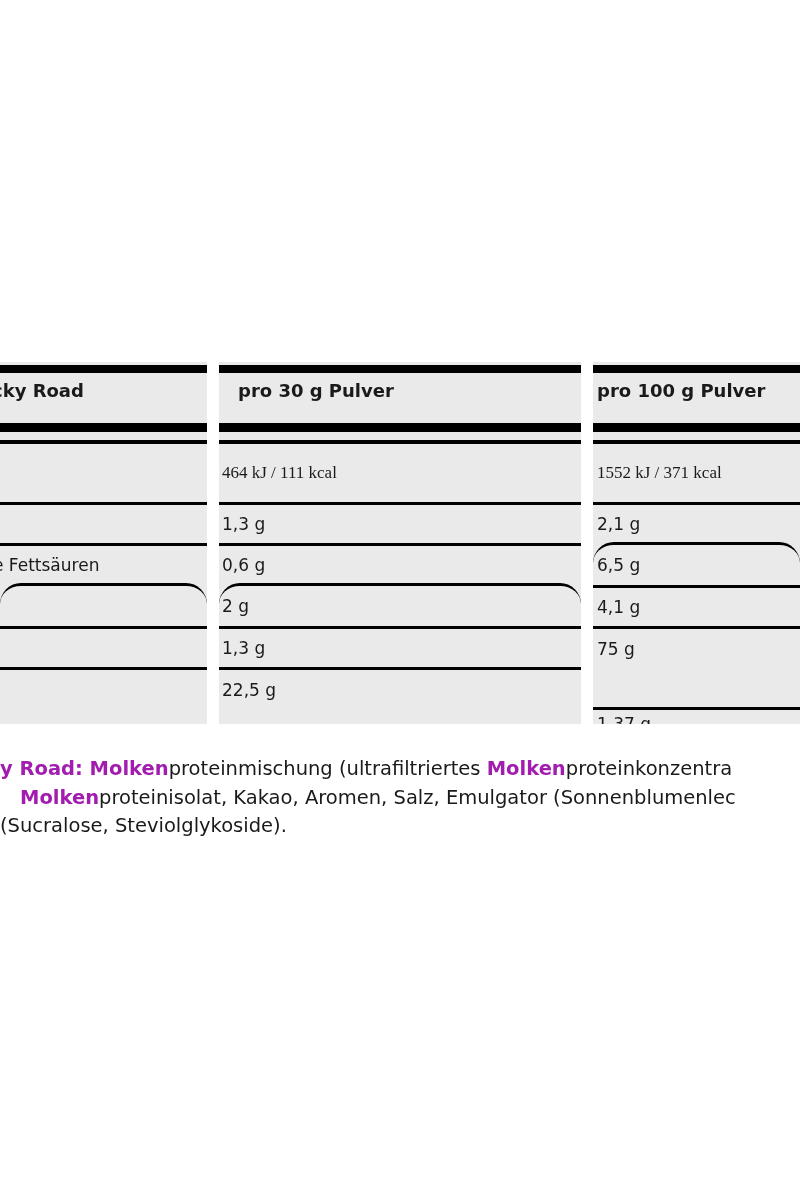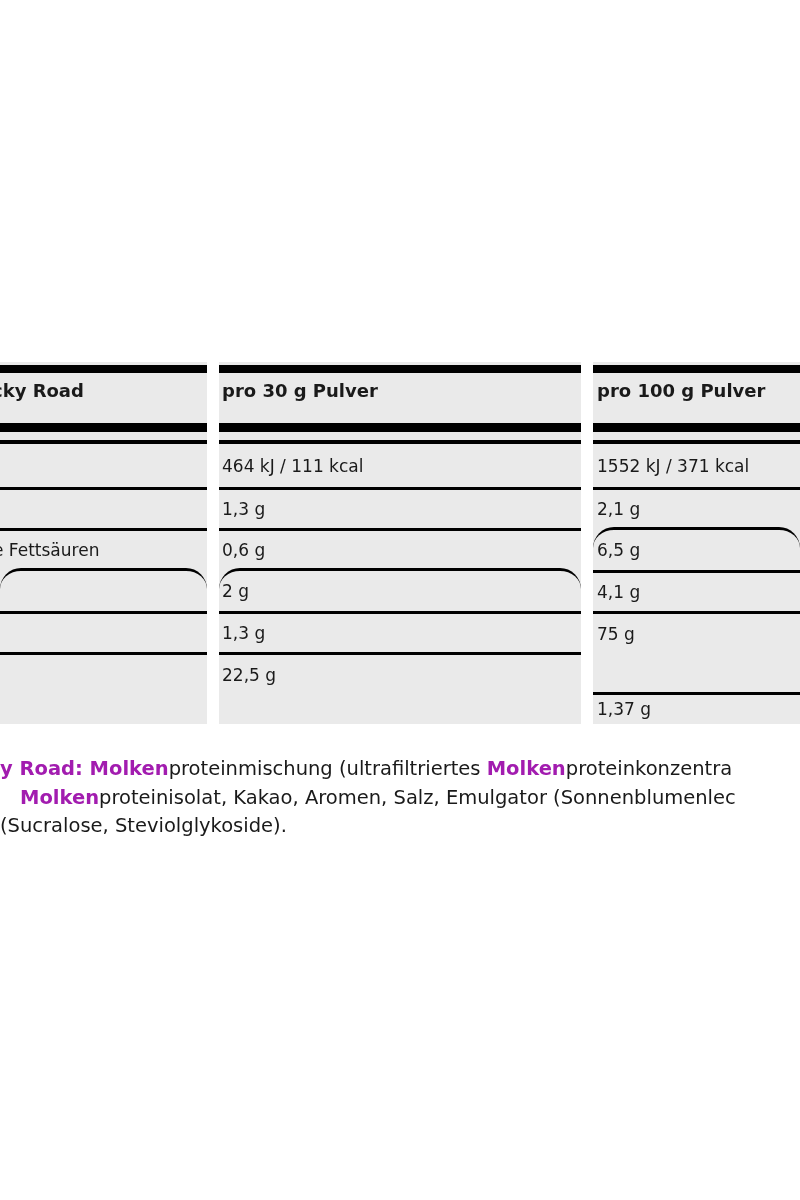--- a/index.html
+++ b/index.html
@@ -44,35 +44,35 @@
   .hdr {
     height: 50px;
     flex: none;
     box-sizing: border-box;
     padding-top: 7px;
     font-size: 18px;
     font-weight: bold;
     white-space: nowrap;
     overflow: hidden;
   }
-  .col-mid .hdr   { padding-left: 3px; }
+  .col-mid .hdr   { padding-left: 19px; }
   .col-right .hdr { padding-left: 4px; }
   .hdr .cut-left { display: inline-block; margin-left: -8px; }
 
   .row {
     flex: none;
     box-sizing: border-box;
     display: flex;
     align-items: center;
     font-size: 17px;
     white-space: nowrap;
     overflow: hidden;
   }
   .row.sep { border-top: 3px solid #000; }
-  .r1 { height: 43px; }
+  .r1 { height: 58px; font-family: Liberation Serif, serif; }
   .r2 { height: 41px; }
   .r3 { height: 40px; }
   .r4 { height: 43px; border-radius: 21px; }
   .r5 { height: 41px; }
   .r6 { height: 42px; }
   .r7 { height: 30px; margin-top: 39px; }
   .col-mid .row   { padding-left: 3px; }
   .col-right .row { padding-left: 4px; }
   .label-cut { display: inline-block; margin-left: -7px; }
 

